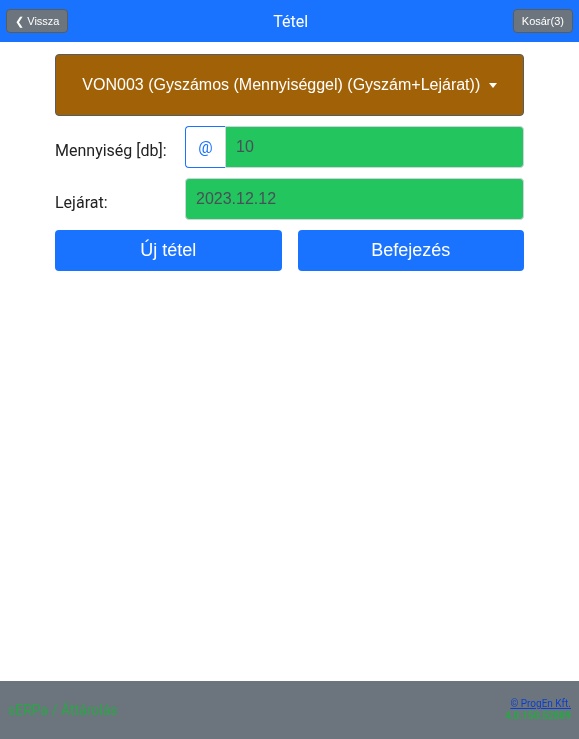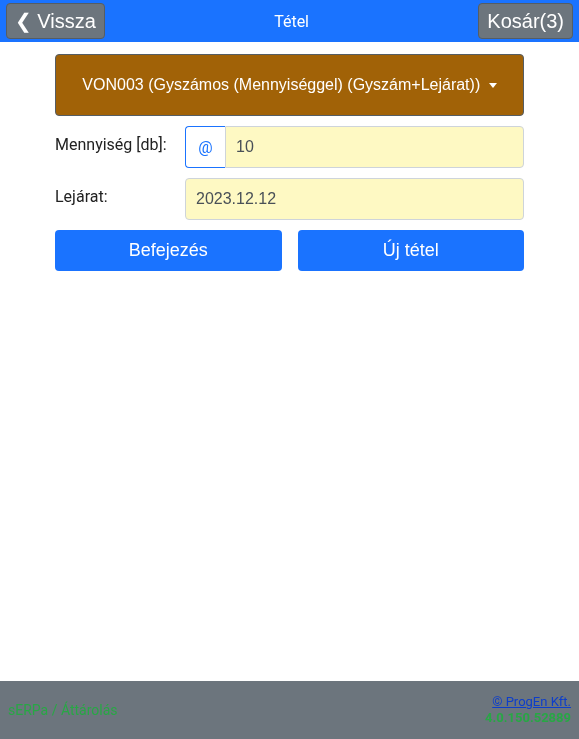--- a/index.html
+++ b/index.html
@@ -16,21 +16,21 @@
     padding: 0 6px;
     color: #fff;
     font-size: 16px;
   }
   .hbtn {
     background: #6c757d;
     color: #fff;
     border: 1px solid #555d64;
     border-radius: 4px;
     padding: 4px 8px;
-    font-size: 20px;
+    font-size: 11px;
     cursor: pointer;
     line-height: 1.3;
   }
   .header-title { font-size: 16px; color: #fff; font-weight: 400; }
 
   
   .content {
     flex: 1;
     padding: 12px 55px 0 55px;
   }
@@ -55,21 +55,21 @@
     margin-left: 4px;
     vertical-align: middle;
     width: 0; height: 0;
     border-left: 4px solid transparent;
     border-right: 4px solid transparent;
     border-top: 5px solid #fff;
   }
 
   .form-row {
     display: flex;
-    align-items: flex-start;
+    align-items: center;
     margin-bottom: 10px;
     gap: 0;
   }
   .form-label {
     width: 130px;
     flex: 0 0 130px;
     font-size: 16px;
     color: #222;
     padding-top: 8px;
     line-height: 1.4;
@@ -91,21 +91,21 @@
     cursor: pointer;
     background: #fff;
   }
   .text-input {
     flex: 1;
     border: 1px solid #ced4da;
     border-radius: 4px;
     padding: 20px 10px;
     font-size: 16px;
     color: #495057;
-    background: #fef9c3;
+    background: #22c55e;
     height: 38px;
   }
   .text-input.with-addon {
     border-radius: 0 4px 4px 0;
   }
 
   .btn-row {
     display: flex;
     gap: 16px;
     margin-top: 8px;
@@ -126,21 +126,21 @@
     height: 58px;
     background: #6c757d;
     color: #28a745;
     display: flex;
     align-items: center;
     justify-content: space-between;
     padding: 0 8px;
     font-size: 14px;
   }
   .footer-left { color: #28a745; }
-  .footer-right { text-align: right; line-height: 1.2; font-size: 13px; }
+  .footer-right { text-align: right; line-height: 1.2; font-size: 10px; }
   .footer-right a { color: #0d3ecb; text-decoration: underline; }
   .footer-right .ver { color: #28a745; display: block; font-weight: bold; }
 </style>
 </head>
 <body>
 
 <div class="header">
   <button class="hbtn">❮ Vissza</button>
   <div class="header-title">Tétel</div>
   <button class="hbtn">Kosár(3)</button>
@@ -163,22 +163,22 @@
     </div>
   </div>
 
 
   <div class="form-row">
     <div class="form-label">Lejárat:</div>
     <input type="text" class="text-input" value="2023.12.12" style="">
   </div>
 
   <div class="btn-row">
+    <button class="primary-btn">Új tétel</button>
     <button class="primary-btn">Befejezés</button>
-    <button class="primary-btn">Új tétel</button>
   </div>
 
 </div>
 
 <div class="footer">
   <div class="footer-left">sERPa / Áttárolás</div>
   <div class="footer-right">
     <a href="#">© ProgEn Kft.</a>
     <span class="ver">4.0.150.52889</span>
   </div>

